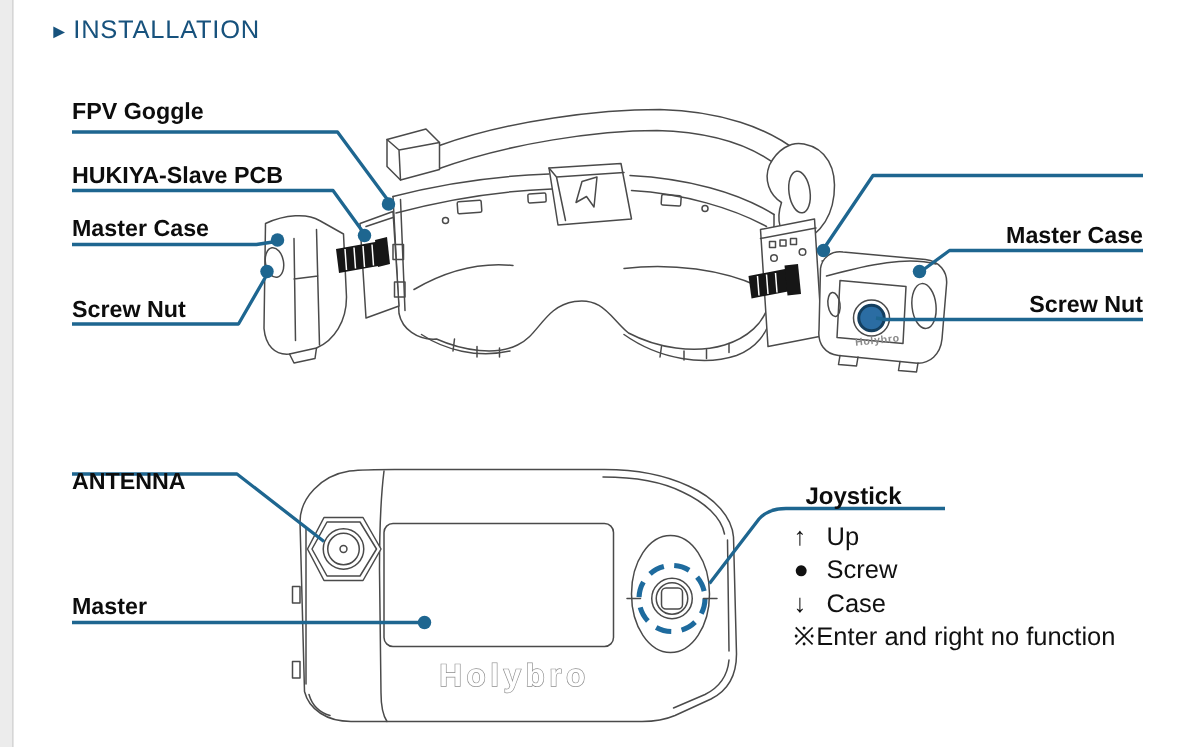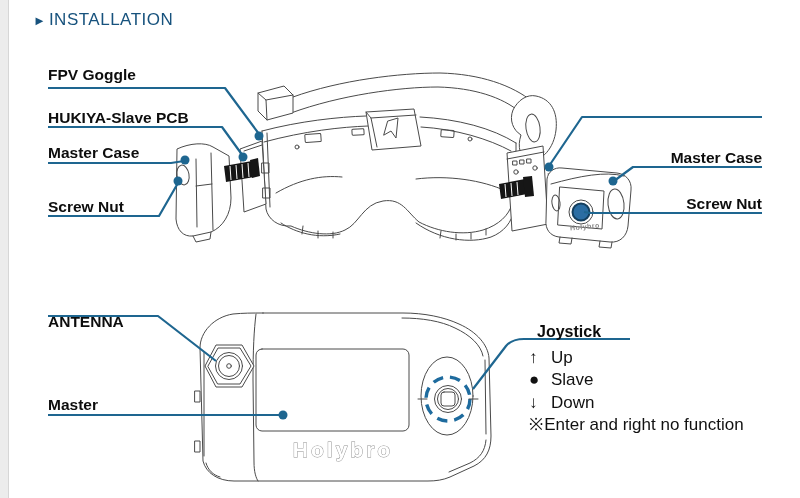--- a/index.html
+++ b/index.html
@@ -208,24 +208,24 @@
   <div class="lbl" style="left:48px;top:396px">Master</div>
   <div class="lbl small" style="left:537px;top:323px">Joystick</div>
 
   <div class="legend">
     <div class="row">
       <span class="sym">↑</span>
       <span>Up</span>
     </div>
     <div class="row">
       <span class="sym">●</span>
-      <span>Slave</span>
+      <span>Screw</span>
     </div>
     <div class="row">
       <span class="sym">↓</span>
-      <span>Down</span>
+      <span>Case</span>
     </div>
     <div class="row">
       <span class="note-sym">※</span>
       <span>Enter and right no function</span>
     </div>
   </div>
 </div>
 
 </body></html>

